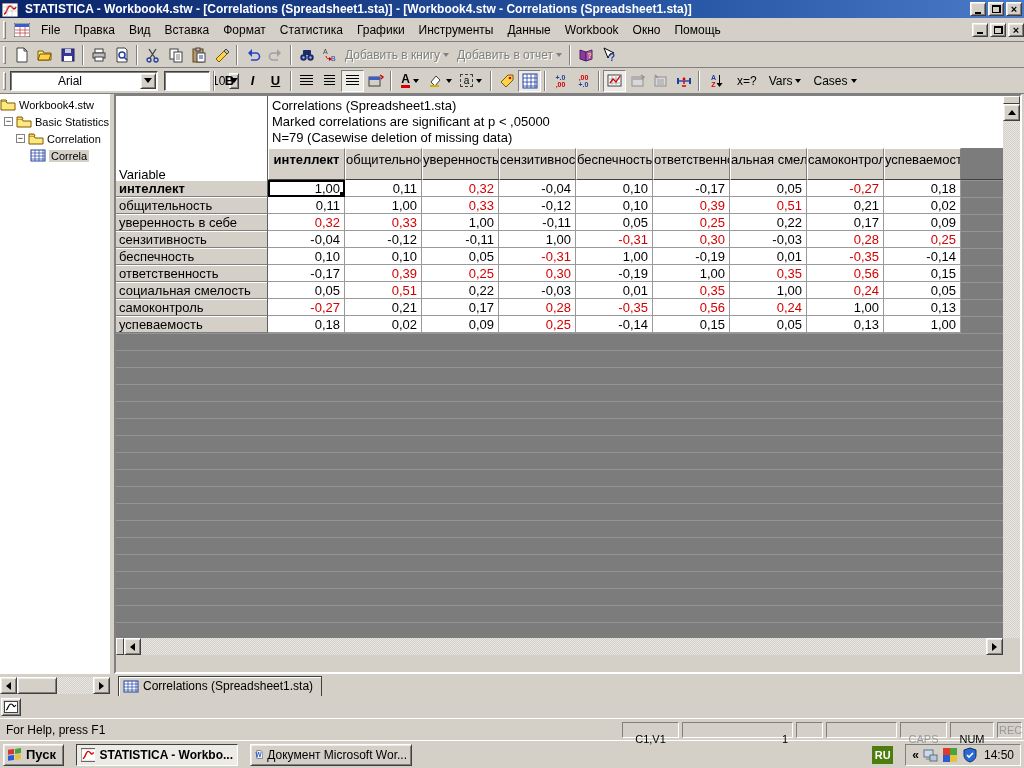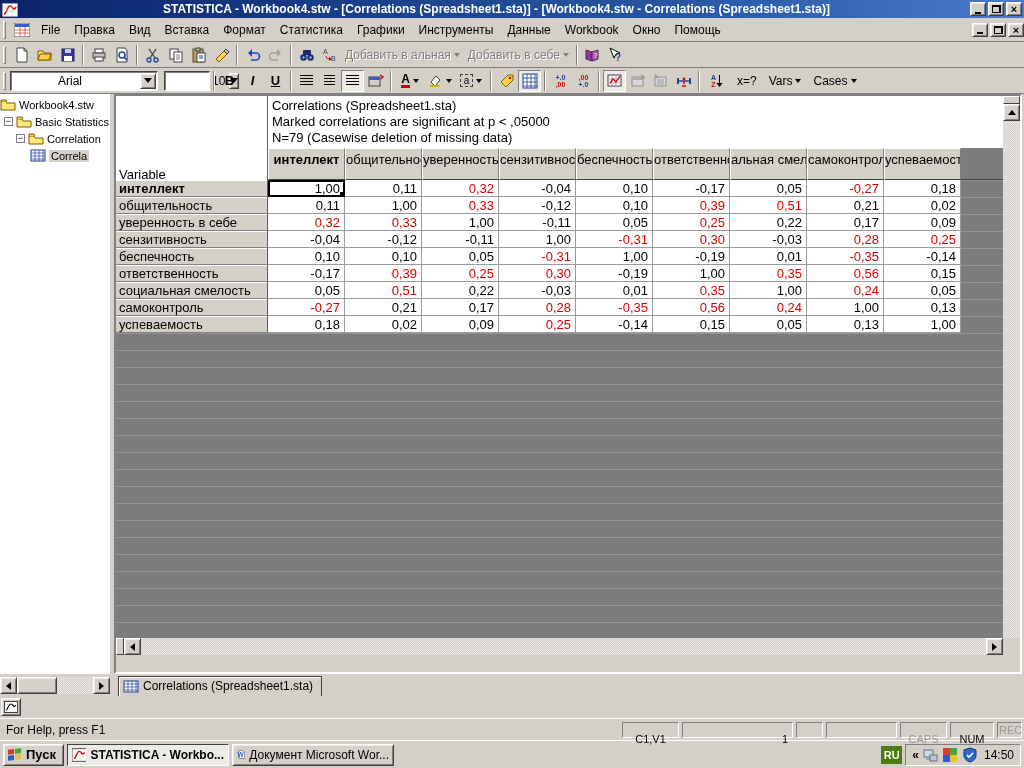--- a/index.html
+++ b/index.html
@@ -12,21 +12,21 @@
   .sunkenp { border:1px solid; border-color:#808080 #fff #fff #808080; }
   .tri-up    { width:0;height:0;border-left:4px solid transparent;border-right:4px solid transparent;border-bottom:5px solid #000; }
   .tri-down  { width:0;height:0;border-left:4px solid transparent;border-right:4px solid transparent;border-top:5px solid #000; }
   .tri-left  { width:0;height:0;border-top:4px solid transparent;border-bottom:4px solid transparent;border-right:5px solid #000; }
   .tri-right { width:0;height:0;border-top:4px solid transparent;border-bottom:4px solid transparent;border-left:5px solid #000; }
   .tri-sm    { width:0;height:0;border-left:3px solid transparent;border-right:3px solid transparent;border-top:4px solid #000; margin-left:3px; }
 
   
   .titlebar { height:18px; background:linear-gradient(to right,#0a246a,#2a5aa8 70%,#4a7ac8);
     display:flex; align-items:center; padding:0 2px; color:#fff; }
-  .titlebar .ttl { font-weight:bold; font-size:12px; white-space:nowrap; overflow:hidden; flex:1; margin-left:4px;text-align:center; }
+  .titlebar .ttl { font-weight:bold; font-size:12px; white-space:nowrap; overflow:hidden; flex:1; margin-left:4px; }
   .winbtn { width:16px; height:14px; margin-left:2px; display:flex; align-items:center; justify-content:center;
     font-size:11px; font-weight:bold; color:#000; flex:none; }
   .min-glyph { width:6px; height:2px; background:#000; margin-top:7px; }
   .rest-glyph { position:relative; width:9px; height:8px; }
   .rest-glyph::before { content:""; position:absolute; right:0; top:0; width:6px; height:5px; border:1px solid #000; border-top-width:2px; }
   .rest-glyph::after  { content:""; position:absolute; left:0; bottom:0; width:6px; height:5px; border:1px solid #000; border-top-width:2px; background:#d4d0c8; }
 
   
   .menubar { height:24px; display:flex; align-items:center; border-bottom:1px solid #808080; padding-left:2px; }
   .grip { width:3px; height:18px; border:1px solid; border-color:#fff #808080 #808080 #fff; margin:0 4px 0 1px; flex:none; }
@@ -115,21 +115,21 @@
   .sb-help { flex:1; padding-left:4px; white-space:nowrap; }
   .sb-pane { height:16px; padding:10px 4px 0; font-size:11px; }
   .sb-cell { width:57px; text-align:center; }
   .sb-count { width:111px; text-align:right; }
   .sb-e1 { width:27px; } .sb-e2 { width:71px; }
   .sb-caps { width:47px; text-align:center; color:#9a9a9a; }
   .sb-num { width:44px; text-align:center; color:#000; }
   .sb-rec { width:25px; text-align:center; color:#9a9a9a; padding:1px 1px 0; }
 
   
-  .taskbar { height:28px; border-top:1px solid #fff; display:flex; align-items:center; padding:0 3px; gap:3px; }
+  .taskbar { height:28px; border-top:1px solid #fff; display:flex; align-items:center; padding:0 3px; gap:12px; }
   .startbtn { height:22px; padding:0 7px 0 3px; display:flex; align-items:center; font-weight:bold; font-size:13px; gap:3px; }
   .taskbtn { height:22px; width:162px; padding:0 4px; display:flex; align-items:center; gap:4px; font-size:12px;
     overflow:hidden; white-space:nowrap; }
   .taskbtn.active { border-color:#404040 #fff #fff #404040; box-shadow:none; background:#ecebe6; font-weight:bold; }
   .tb-spacer { flex:1; }
   .langbox { width:21px; height:18px; background:#4d7c0f; color:#fff; font-weight:bold; font-size:11px;
     display:flex; align-items:center; justify-content:center; }
   .tray { height:22px; display:flex; align-items:center; gap:4px; padding:0 6px; }
   .trayicon { width:16px; height:16px; flex:none; }
   .chev { font-weight:bold; letter-spacing:-1px; }
@@ -279,25 +279,25 @@
     </span>
   <span class="tbtn">
       <svg width="16" height="16" viewBox="0 0 16 16">
         <text x="1" y="7" font-size="7" fill="#404040">A</text>
         <text x="9" y="14" font-size="7" fill="#2040a0">B</text>
         <path d="M4 9c0 3 3 3 5 3" fill="none" stroke="#d40000"></path>
         <path d="M7 10l3 2-3 2z" fill="#d40000"></path>
       </svg>
     </span>
   <span class="tlabel">
-      <span>Добавить в альная</span>
+      <span>Добавить в книгу</span>
       <span class="tri-sm"></span>
     </span>
   <span class="tlabel">
-      <span>Добавить в себе</span>
+      <span>Добавить в отчет</span>
       <span class="tri-sm"></span>
     </span>
   <span class="sep"></span>
   <span class="tbtn">
       <svg width="16" height="16" viewBox="0 0 16 16">
         <path d="M2 3l6 2v9l-6-2z" fill="#8a3a9a" stroke="#50205a"></path>
         <path d="M14 3L8 5v9l6-2z" fill="#b05ac0" stroke="#50205a"></path>
         <text x="9.5" y="11" font-size="7" font-weight="bold" fill="#ffd24a">?</text>
       </svg>
     </span>

